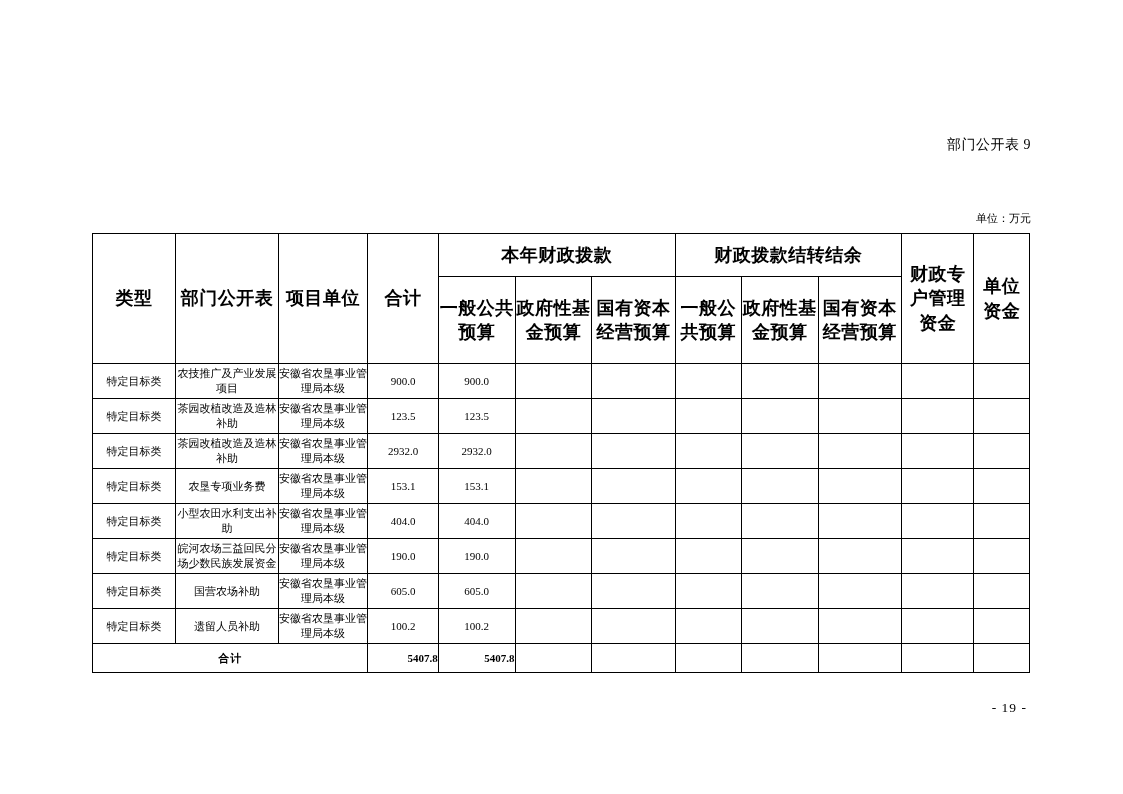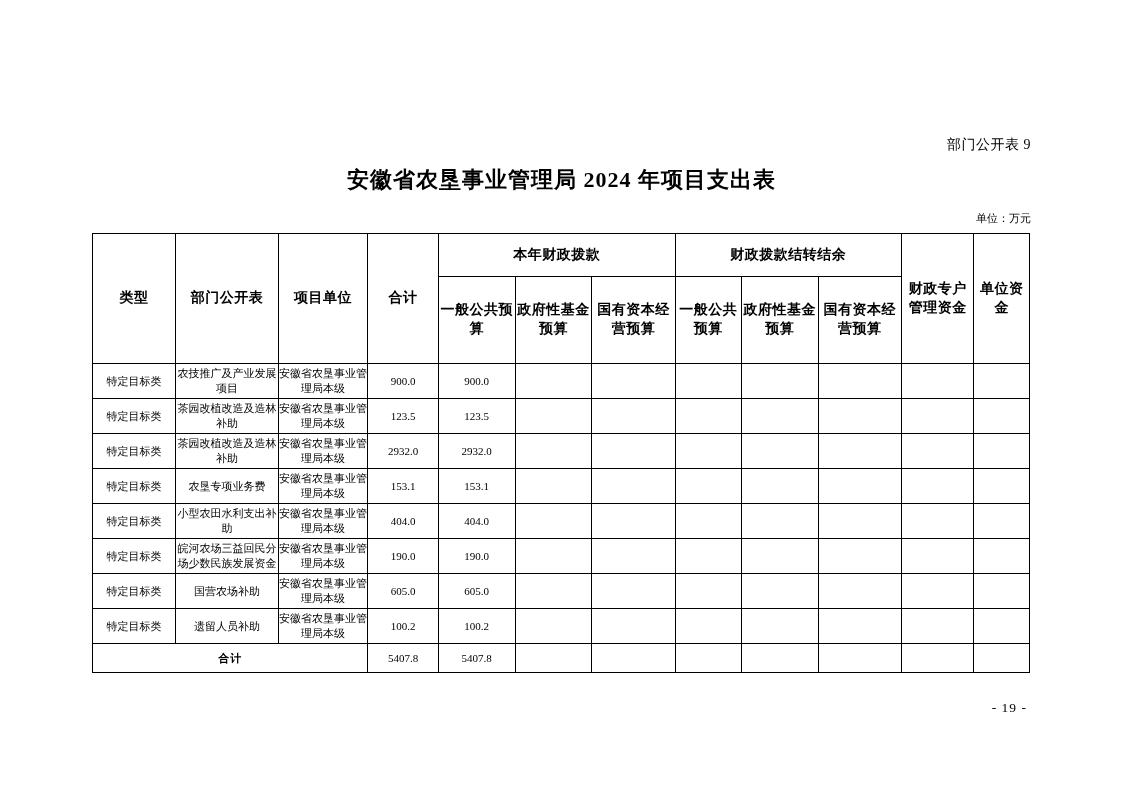--- a/index.html
+++ b/index.html
@@ -58,21 +58,21 @@
   table.main th, table.main td {
     border: 1px solid #000000;
     padding: 0;
     text-align: center;
     vertical-align: middle;
     font-size: 11px;
     line-height: 1.35;
   }
   table.main thead th {
     font-weight: bold;
-    font-size: 14px;
+    font-size: 18px;
     letter-spacing: 0.5px;
   }
   .hdr-tall {
     height: 128px;
   }
   .hdr-group {
     height: 42px;
   }
   .hdr-sub {
     height: 86px;
@@ -104,21 +104,22 @@
   }
   .row-body td {
     height: 34px;
   }
   .row-total td {
     height: 28px;
     font-weight: bold;
     font-size: 12px;
   }
   .row-total .c-num {
-    font-weight: normal;
+    font-weight: bold;
+    text-align: right;
   }
   .total-label {
     font-size: 12px;
     font-weight: normal;
     letter-spacing: 1px;
   }
   .page-num {
     position: absolute;
     right: 96px;
     top: 700px;
@@ -126,21 +127,20 @@
     letter-spacing: 1px;
   }
 </style>
 </head>
 <body>
 
 <div class="page">
 
   <div class="doc-tag">部门公开表 9</div>
 
-  <div class="doc-title">安徽省农垦事业管理局 2024 年项目支出表</div>
 
   <div class="unit-note">单位：万元</div>
 
   <table class="main">
     <colgroup>
       <col style="width:78px">
       <col style="width:96px">
       <col style="width:84px">
       <col style="width:66px">
       <col style="width:72px">

